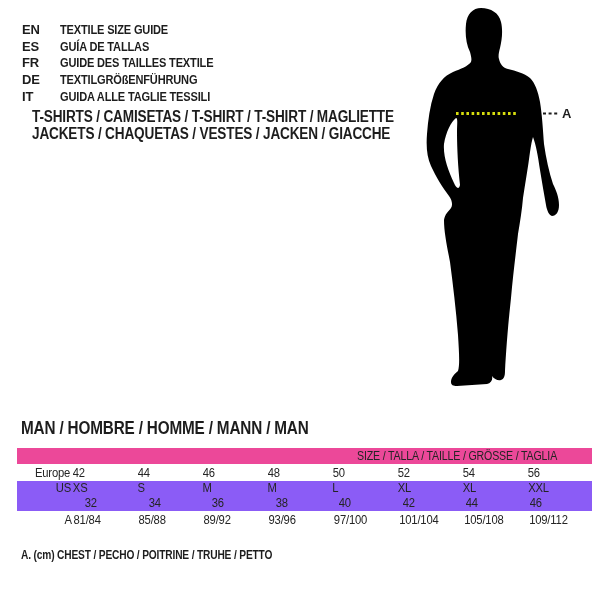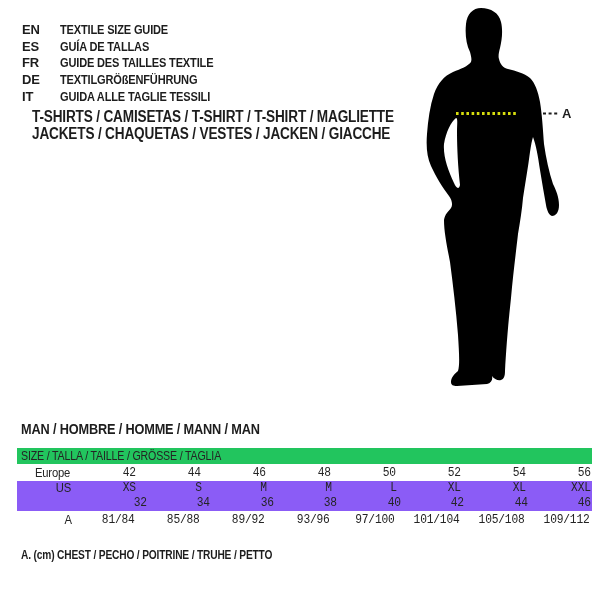--- a/index.html
+++ b/index.html
@@ -20,32 +20,32 @@
   .lang-code { width:38px; letter-spacing:-0.2px; }
 
   
   .categories { top:108px; left:32px; font-weight:bold; font-size:16px; }
   .cat-line   { height:17.5px; display:flex; align-items:center; }
 
   
   .figure-svg { left:0; top:0; width:600px; height:600px; }
 
   
-  .section-title { top:420px; left:21px; font-weight:bold; font-size:15px; height:17px; display:flex; align-items:center; }
+  .section-title { top:420px; left:21px; font-weight:bold; font-size:18px; height:17px; display:flex; align-items:center; }
 
   
   .size-table { top:448px; left:17px; width:575px; font-size:12.5px; color:#242424; }
   .thead { height:16px; display:flex; align-items:center; padding-left:4px; box-sizing:border-box; }
   .trow  { display:grid; grid-template-columns:55px repeat(8,1fr); align-items:center; }
   .row-europe { height:17px; }
   .row-us     { height:14px; }
   .row-num    { height:16px;padding-left:12px; }
   .row-a      { height:17px; }
   .tlabel { padding-left:4px; text-align:right; }
-  .tcell  { text-align:right;font-family:Liberation Mono, monospace; }
+  .tcell  { text-align:left; }
 
   
   .footnote { top:547px; left:21px; font-weight:bold; font-size:12px; height:15px; display:flex; align-items:center; }
 </style>
 </head>
 <body>
 
 <div class="abs lang-list">
   <div class="lang-row">
     <span class="lang-code">EN</span>
@@ -128,21 +128,21 @@
   <line x1="456" y1="113.5" x2="517" y2="113.5" stroke-width="3" stroke-dasharray="2.6 2.6" stroke="#d8de0e"></line>
   <line x1="543" y1="113.5" x2="558" y2="113.5" stroke-width="2" stroke-dasharray="3 2.6" stroke="#1d1d1d"></line>
   <text x="562" y="118" font-size="13" font-weight="bold" font-family="Liberation Sans, sans-serif" fill="#1d1d1d">A</text>
 </svg>
 
 <div class="abs section-title">
   <span class="cx">MAN / HOMBRE / HOMME / MANN / MAN</span>
 </div>
 
 <div class="abs size-table">
-  <div class="thead" style="background:#22c55e;">
+  <div class="thead" style="background:#ec4899;justify-content:flex-end;">
     <span class="cx">SIZE / TALLA / TAILLE / GRÖSSE / TAGLIA</span>
   </div>
 
   <div class="trow row-europe">
     <span class="tlabel"><span class="cxc">Europe</span></span>
     <span class="tcell"><span class="cxc">42</span></span>
     <span class="tcell"><span class="cxc">44</span></span>
     <span class="tcell"><span class="cxc">46</span></span>
     <span class="tcell"><span class="cxc">48</span></span>
     <span class="tcell"><span class="cxc">50</span></span>

